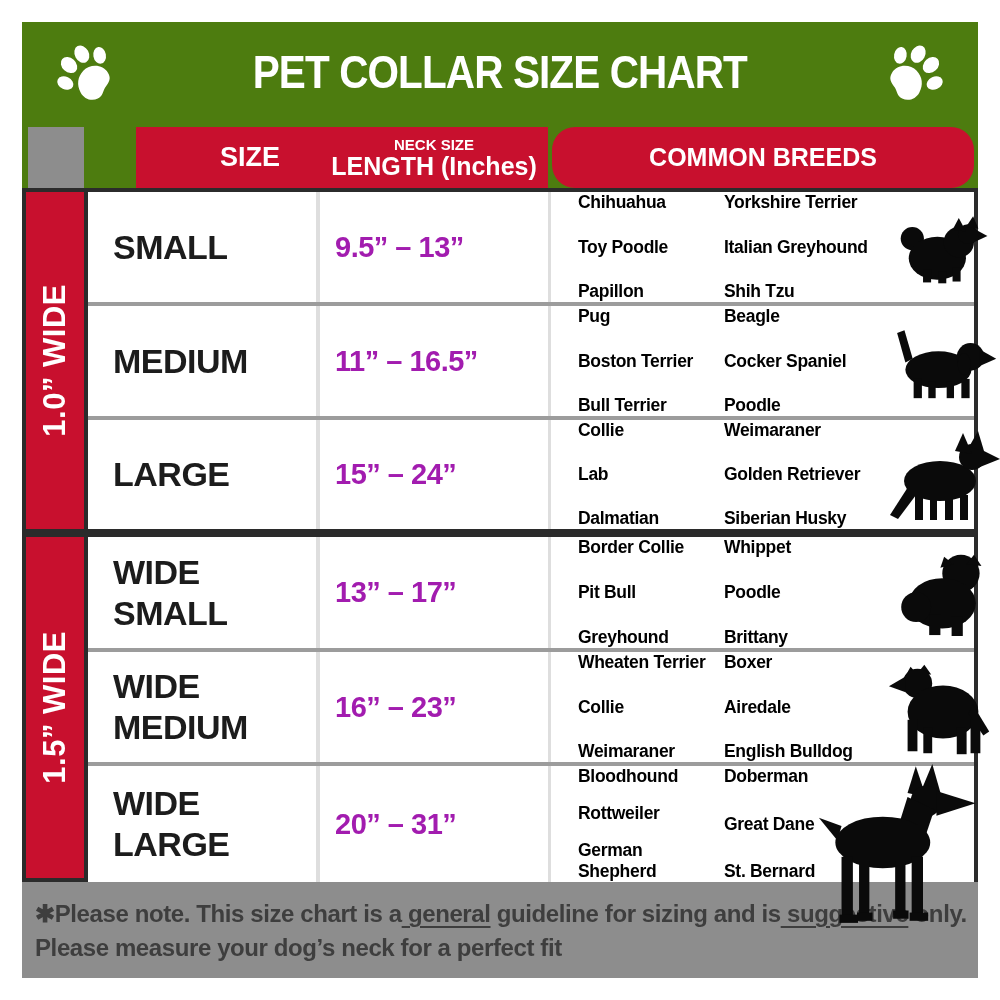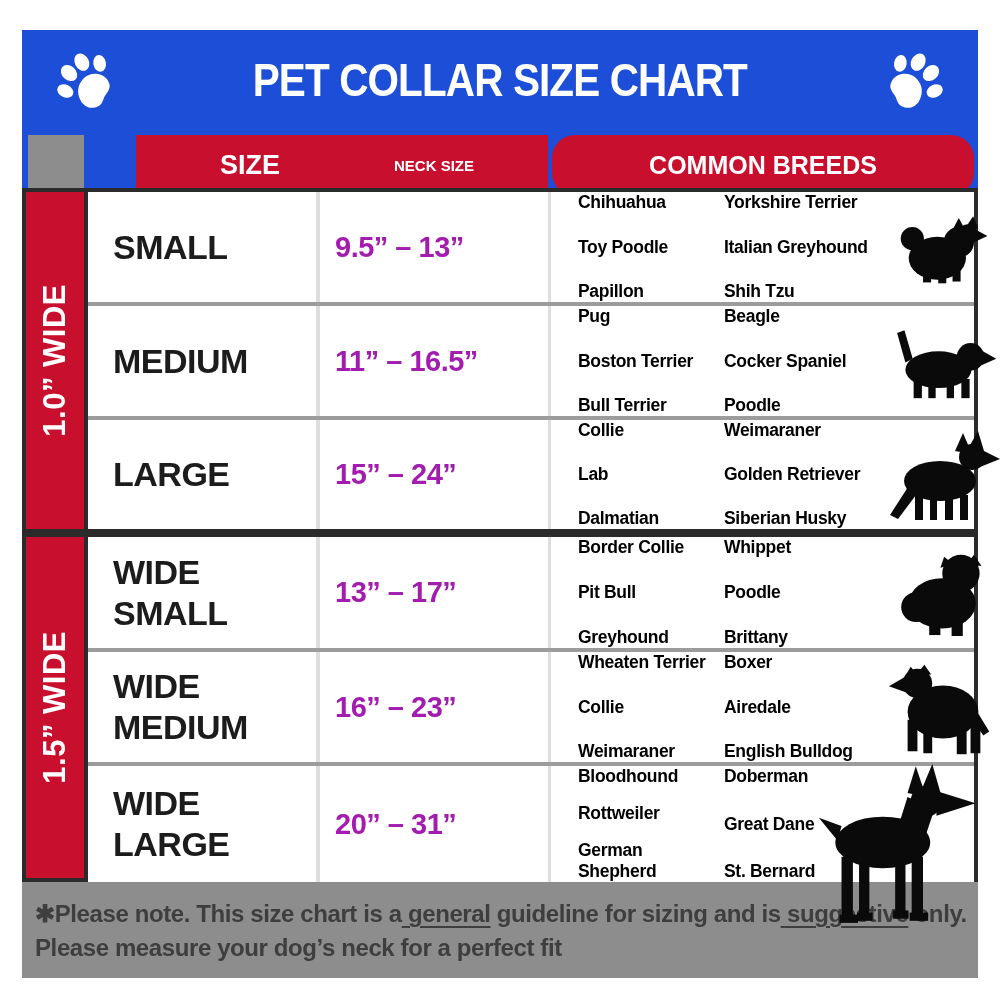--- a/index.html
+++ b/index.html
@@ -1,21 +1,21 @@
 <!DOCTYPE html>
 <html><head>
 <meta charset="utf-8">
 <style>
   html,body{margin:0;padding:0;background:#ffffff;}
   .canvas{position:relative;width:1000px;height:1000px;background:#ffffff;
           font-family:"Liberation Sans", sans-serif;overflow:hidden;}
   .frame{position:absolute;left:22px;top:22px;width:956px;height:956px;background:#ffffff;}
 
   
-  .top-band{position:absolute;left:0;top:8px;width:956px;height:166px;background:#1d4ed8;}
+  .top-band{position:absolute;left:0;top:0;width:956px;height:166px;background:#4d7c0f;}
   .title-wrap{position:absolute;left:0;top:0;width:956px;height:100px;
               display:flex;align-items:center;justify-content:center;}
   .title{color:#ffffff;font-size:46px;font-weight:bold;letter-spacing:-1px;
          display:inline-block;transform:scaleX(0.88);white-space:nowrap;}
   .paw{position:absolute;top:16px;width:70px;height:70px;}
   .paw-left{left:28px;transform:rotate(-38deg);}
   .paw-right{left:858px;transform:scaleX(-1) rotate(-38deg);}
 
   
   .hdr-cell{position:absolute;top:105px;height:61px;background:#c8102e;color:#ffffff;
@@ -92,20 +92,21 @@
           <ellipse cx="82" cy="43" rx="9" ry="12" transform="rotate(28 82 43)"></ellipse>
         </g>
       </svg>
 
       <div class="hdr-gray"></div>
       <div class="hdr-cell hdr-size">
         <span>SIZE</span>
       </div>
       <div class="hdr-cell hdr-neck">
         <span class="small">NECK SIZE</span>
+        <span class="big">LENGTH (Inches)</span>
       </div>
       <div class="hdr-cell hdr-breeds">
         <span>COMMON BREEDS</span>
       </div>
     </div>
 
     <div class="body-band"></div>
     <div class="white-panel"></div>
     <div class="col-div col-div-1"></div>
     <div class="col-div col-div-2"></div>

